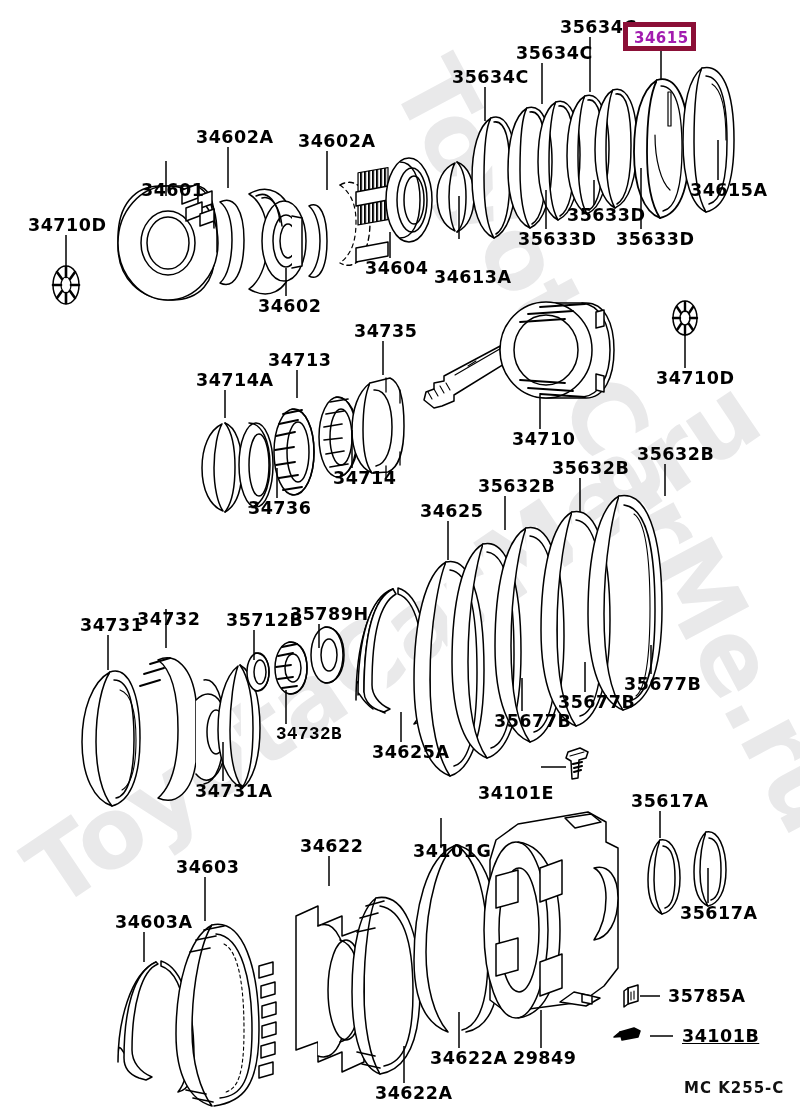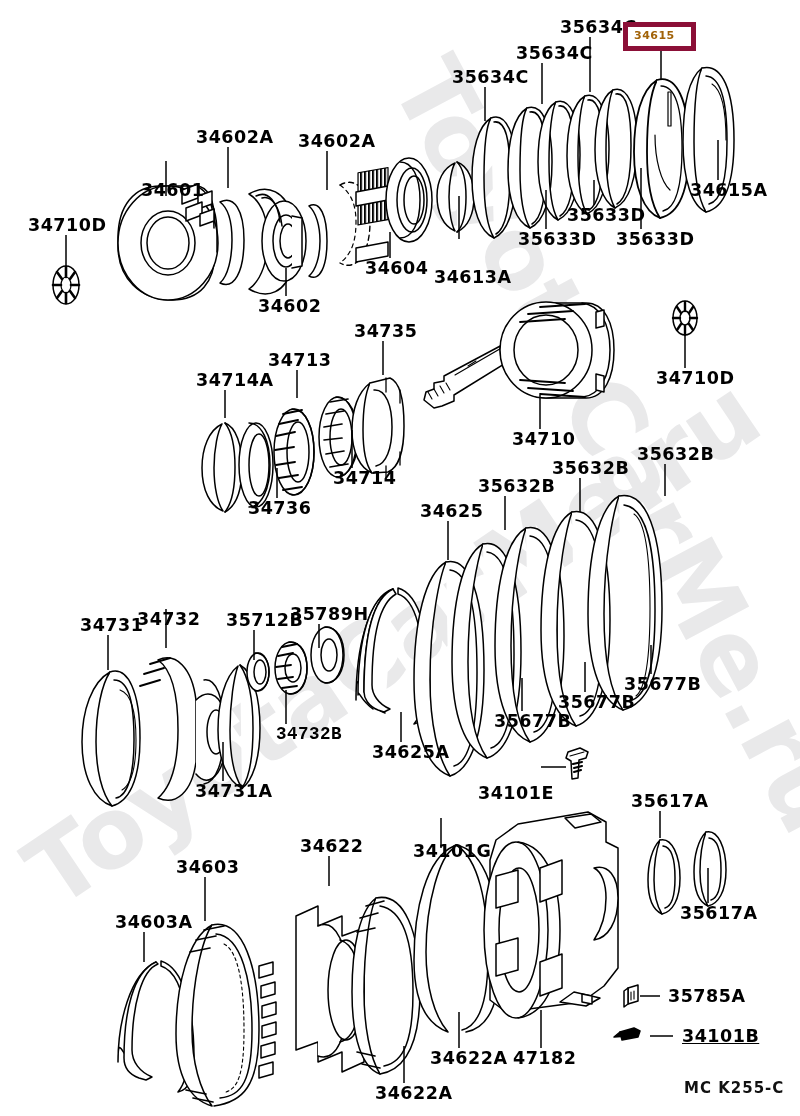--- a/index.html
+++ b/index.html
@@ -79,23 +79,23 @@
     position:absolute;
     border:5px solid #8b0f37;
     background:#ffffff;
     box-sizing:border-box;
     z-index:4;
   }
   .hl-label{
     position:absolute;
     z-index:5;
     font-family:"DejaVu Sans",sans-serif;
-    font-size:11px;
+    font-size:15px;
     font-weight:bold;
-    color:#a16207;
+    color:#a21caf;
     letter-spacing:0.5px;
     white-space:nowrap;
   }
 </style>
 </head>
 <body>
 
 <div id="page">
 
   <div id="watermark">
@@ -611,21 +611,21 @@
       <div class="lbl" style="left: 276px; top: 726px; font-family: Liberation Mono, monospace;">34732B</div>
       <div class="lbl" style="left: 137px; top: 611px;">34732</div>
       <div class="lbl" style="left: 80px; top: 617px;">34731</div>
       <div class="lbl" style="left: 195px; top: 783px;">34731A</div>
       <div class="lbl" style="left: 115px; top: 914px;">34603A</div>
       <div class="lbl" style="left: 176px; top: 859px;">34603</div>
       <div class="lbl" style="left: 300px; top: 838px;">34622</div>
       <div class="lbl" style="left: 375px; top: 1085px;">34622A</div>
       <div class="lbl" style="left: 430px; top: 1050px;">34622A</div>
       <div class="lbl" style="left: 413px; top: 800px; margin-top: 43px;">34101G</div>
-      <div class="lbl" style="left: 513px; top: 1050px;">47182</div>
+      <div class="lbl" style="left: 513px; top: 1050px;">29849</div>
       <div class="lbl" style="left: 478px; top: 761px; margin-top: 24px;">34101E</div>
       <div class="lbl" style="left: 631px; top: 793px;">35617A</div>
       <div class="lbl" style="left: 680px; top: 905px;">35617A</div>
       <div class="lbl" style="left: 668px; top: 988px;">35785A</div>
       <div class="lbl" style="left: 682px; top: 1028px; text-decoration: underline;">34101B</div>
     </div>
 
   <div class="hl-box" id="hl-box" style="left: 623px; top: 22px; width: 73px; height: 29px; border-color: rgb(139, 15, 55);"></div>
   <div class="hl-label" id="hl-label" style="left: 634px; top: 29px;">34615</div>
 

